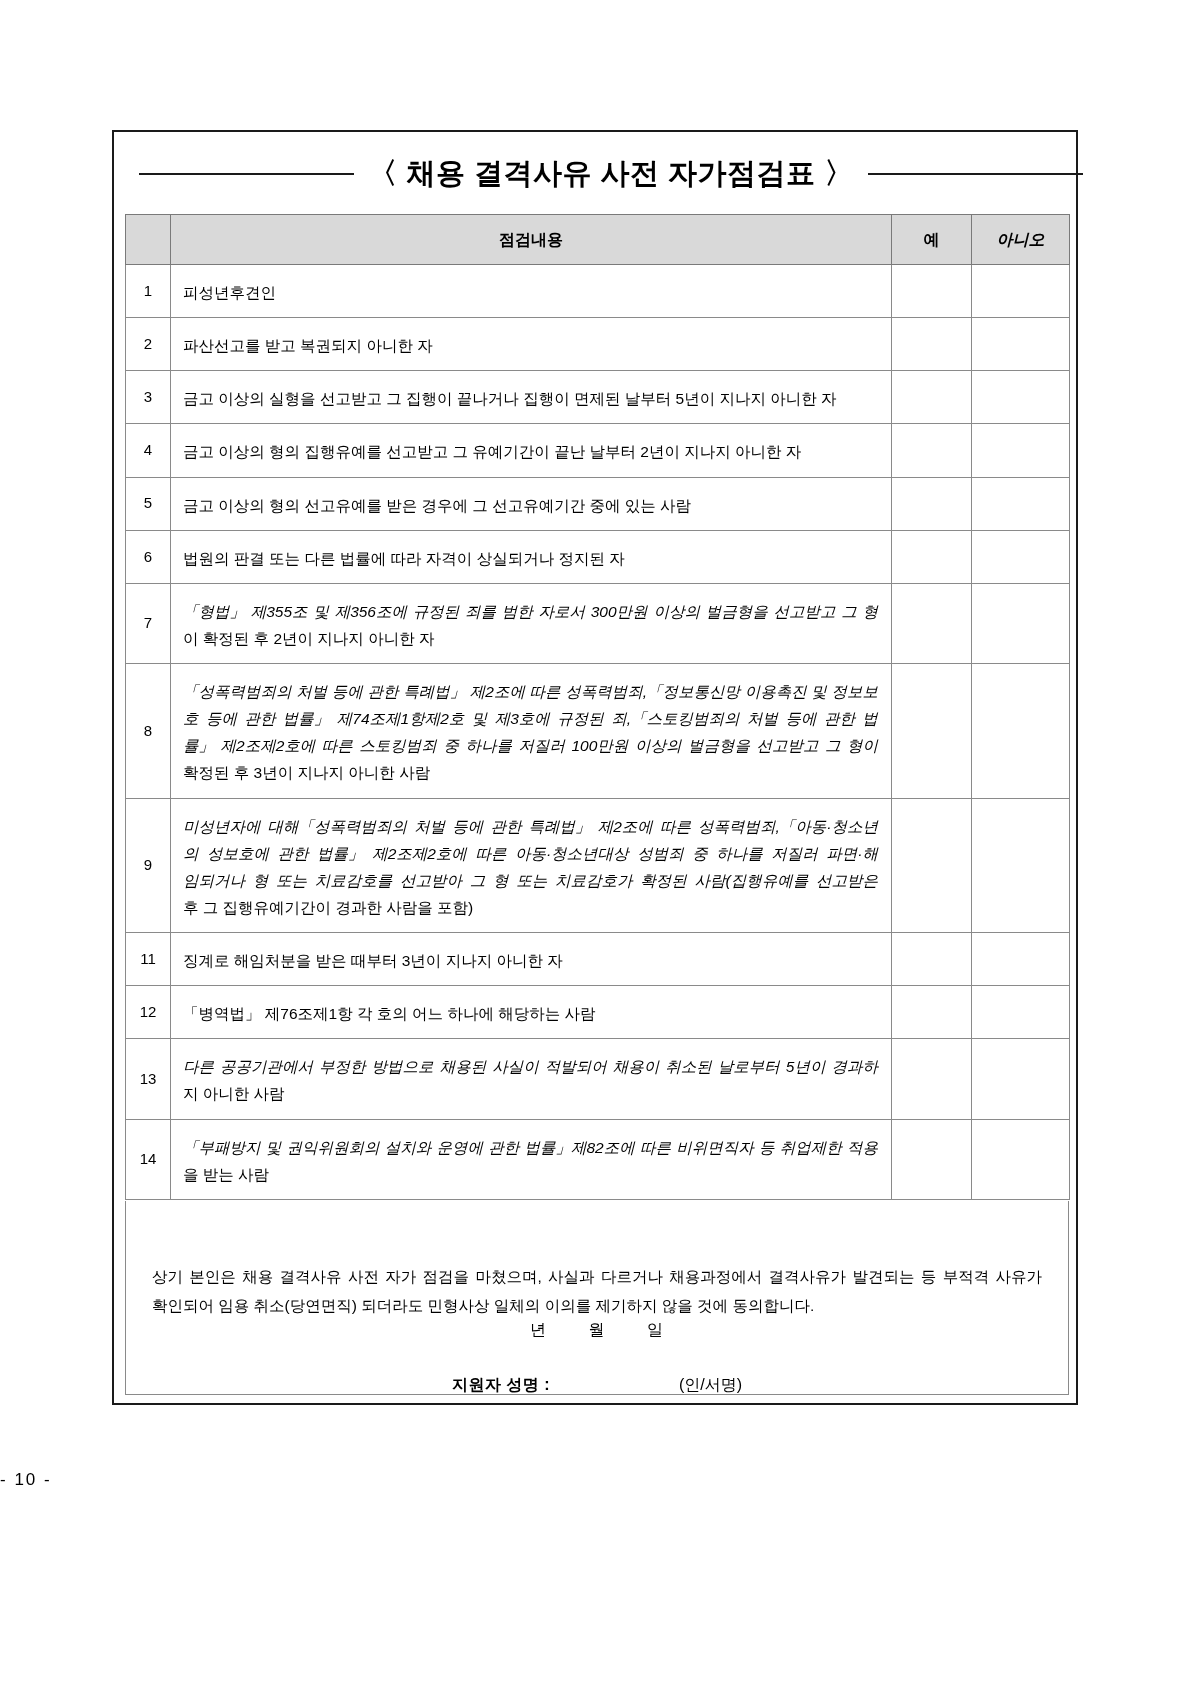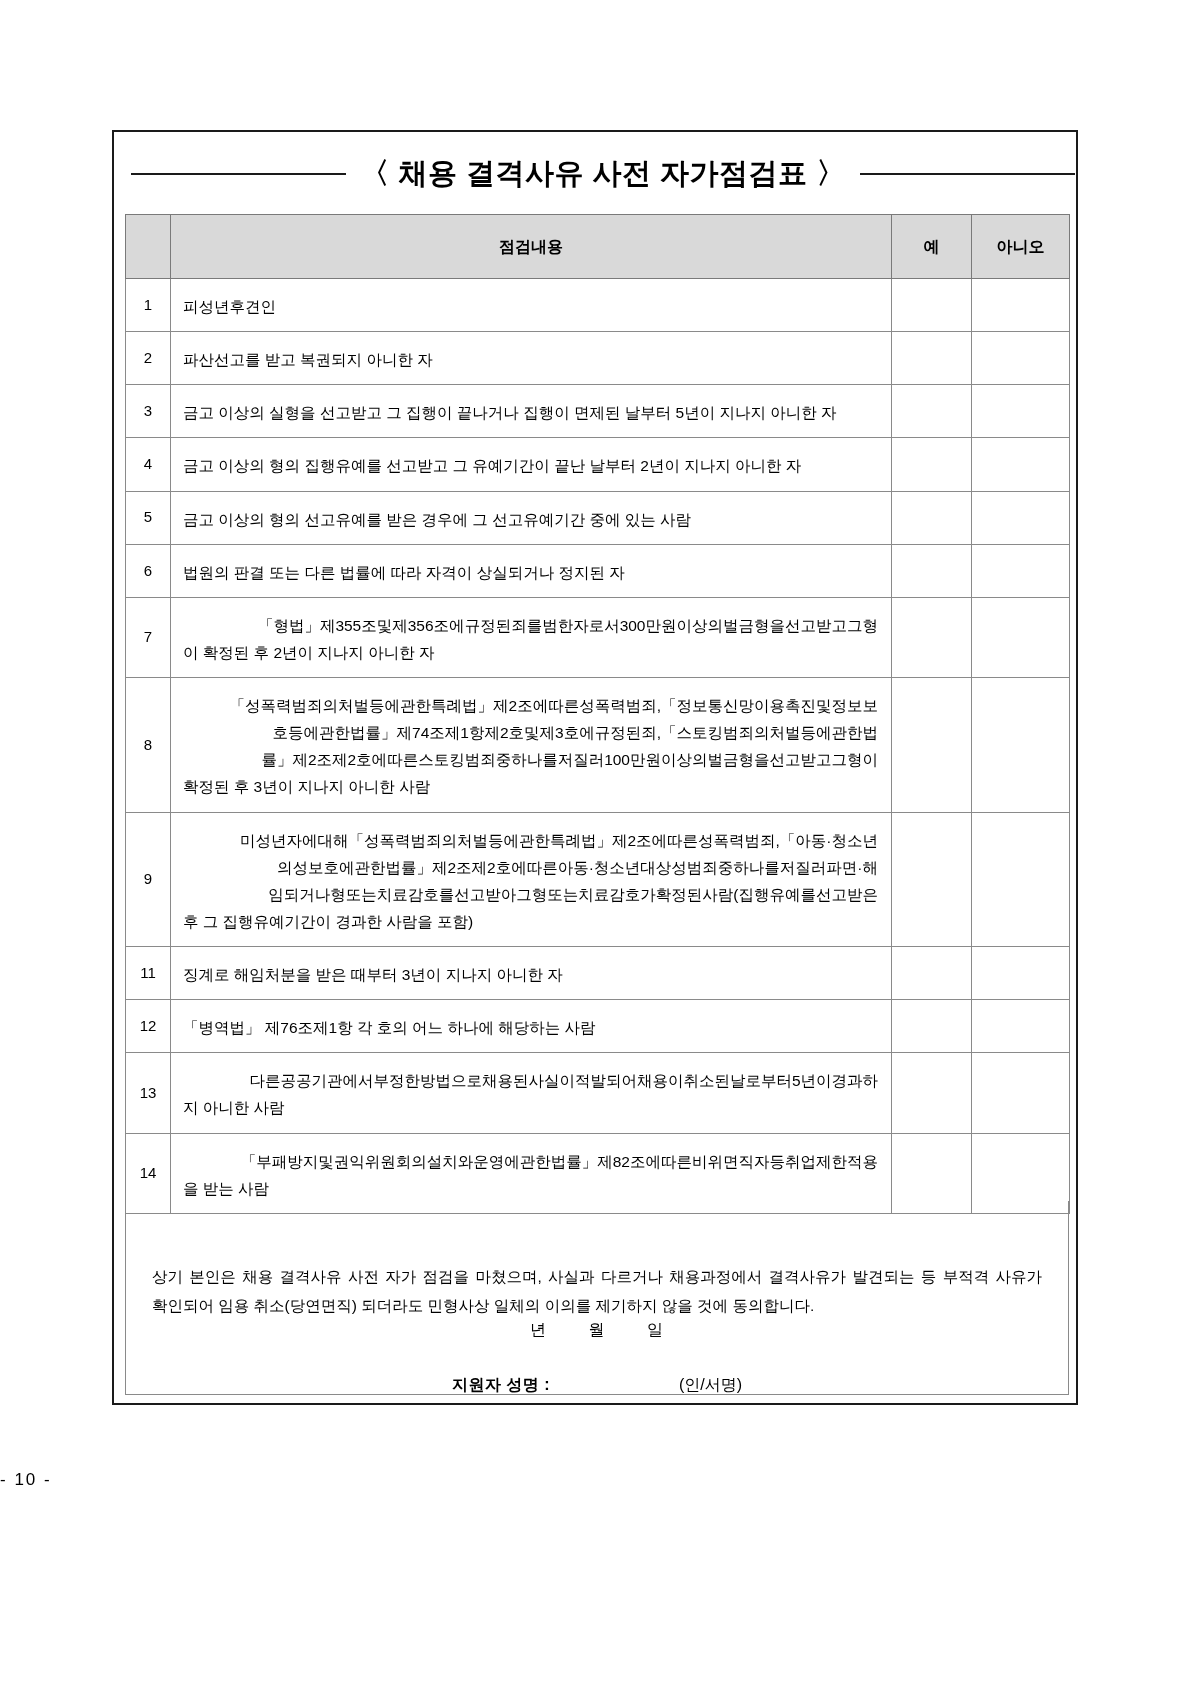--- a/index.html
+++ b/index.html
@@ -25,21 +25,21 @@
     top: 130px;
     width: 966px;
     height: 1275px;
     border: 2px solid #1a1a1a;
     background: #ffffff;
   }
 
   
   .title-band {
     position: absolute;
-    left: 8px;
+    left: 16px;
     top: 0;
     width: 100%;
     height: 82px;
     display: flex;
     align-items: center;
     justify-content: center;
     padding: 0 8px;
   }
   .title-rule {
     flex: 1 1 auto;
@@ -74,46 +74,47 @@
     font-size: 15.5px;
     line-height: 1.75;
     vertical-align: middle;
   }
   .check-table thead th {
     background: #d9d9d9;
     border-color: #7a7a7a;
     font-weight: 700;
     font-size: 16px;
     text-align: center;
-    height: 64px;
+    height: 50px;
     padding: 0;
   }
   th.col-no   { width: 45px;  border-right-color: #d9d9d9; border-left-color: #7a7a7a; }
   th.col-desc { width: 719px; }
   th.col-yes  { width: 80px; }
-  th.col-no-ans { width: 98px; }
+  th.col-no-ans { width: 98px; font-style: italic; }
 
   td.cell-no {
     width: 45px;
     text-align: center;
     font-size: 15px;
     padding: 0;
   }
   td.cell-desc {
     padding: 14px 13px 11px 12px;
     text-align: justify;
     text-justify: inter-ideograph;
     word-break: keep-all;
   }
   td.cell-yes, td.cell-no-ans { padding: 0; }
 
   .desc-line { display: block; white-space: nowrap; }
   .desc-line.spread {
     display: flex;
-    justify-content: flex-end;
+    justify-content: space-between;
+    font-style: italic;
   }
   .desc-line.spread > span { white-space: pre; }
 
   tr.r-short td { height: 48px; }
   tr.r-2line td { height: 76px; }
   tr.r-4line td { height: 125px; margin-left: 28px; }
 
   
   .statement {
     position: absolute;

